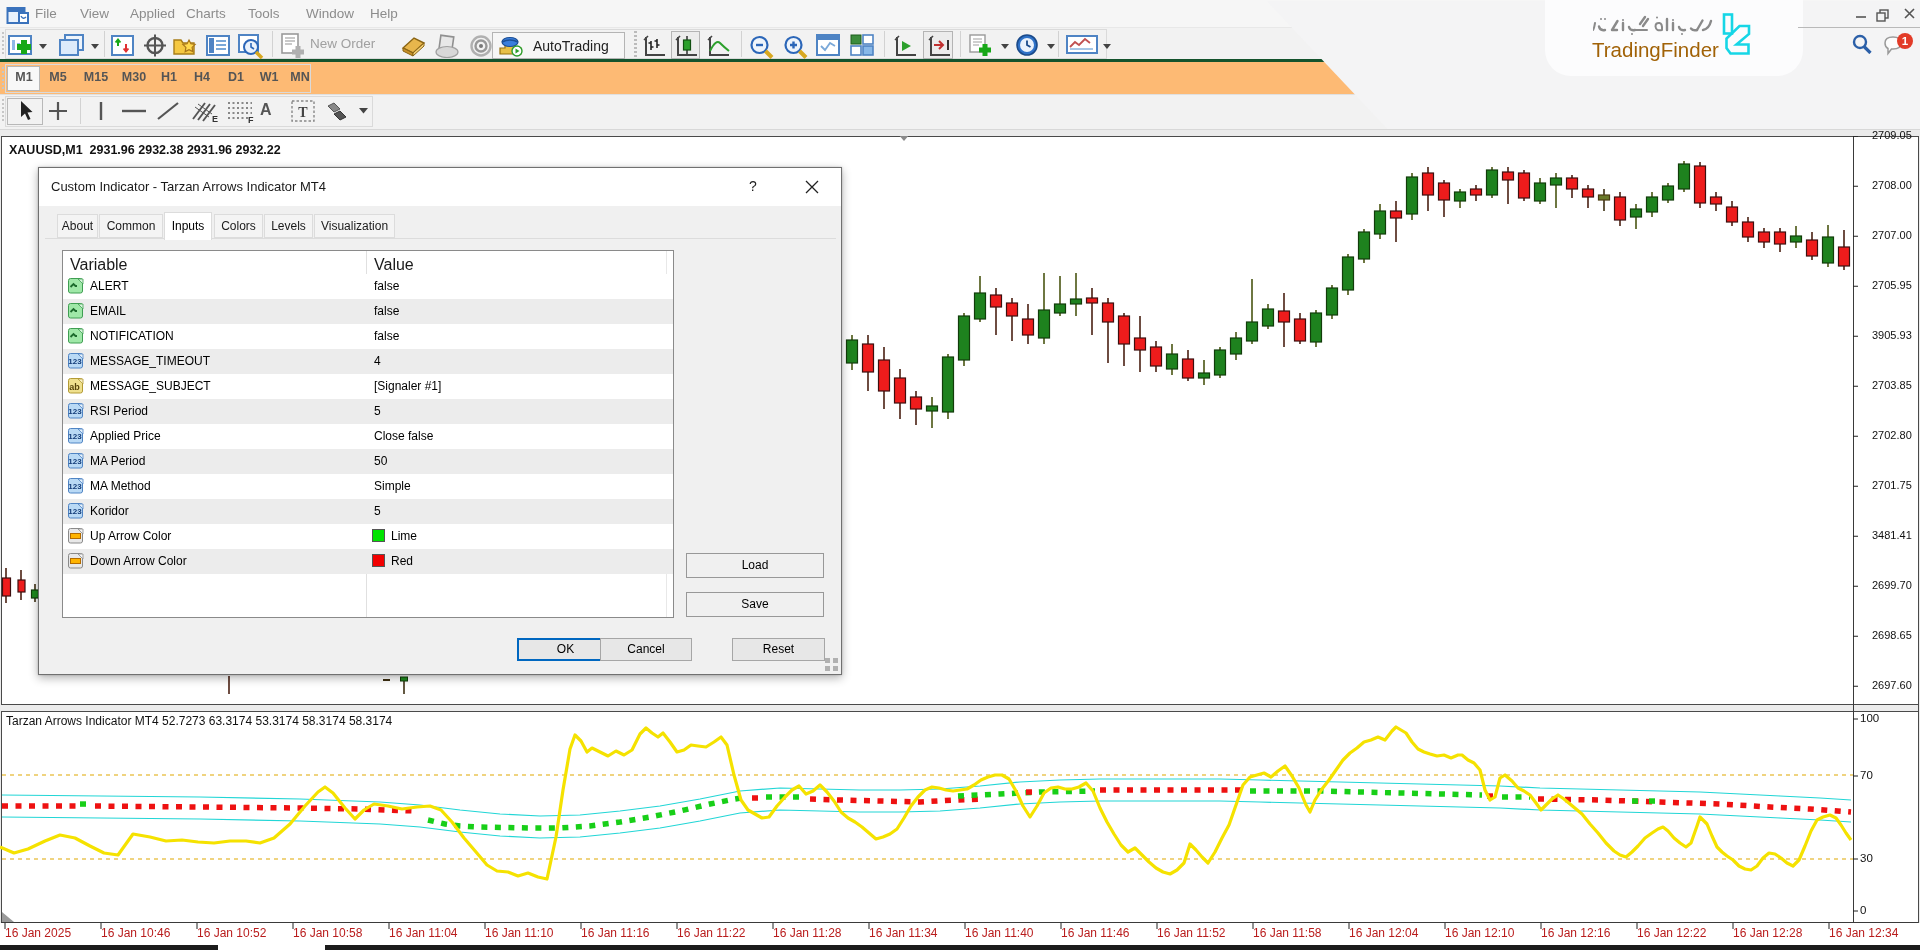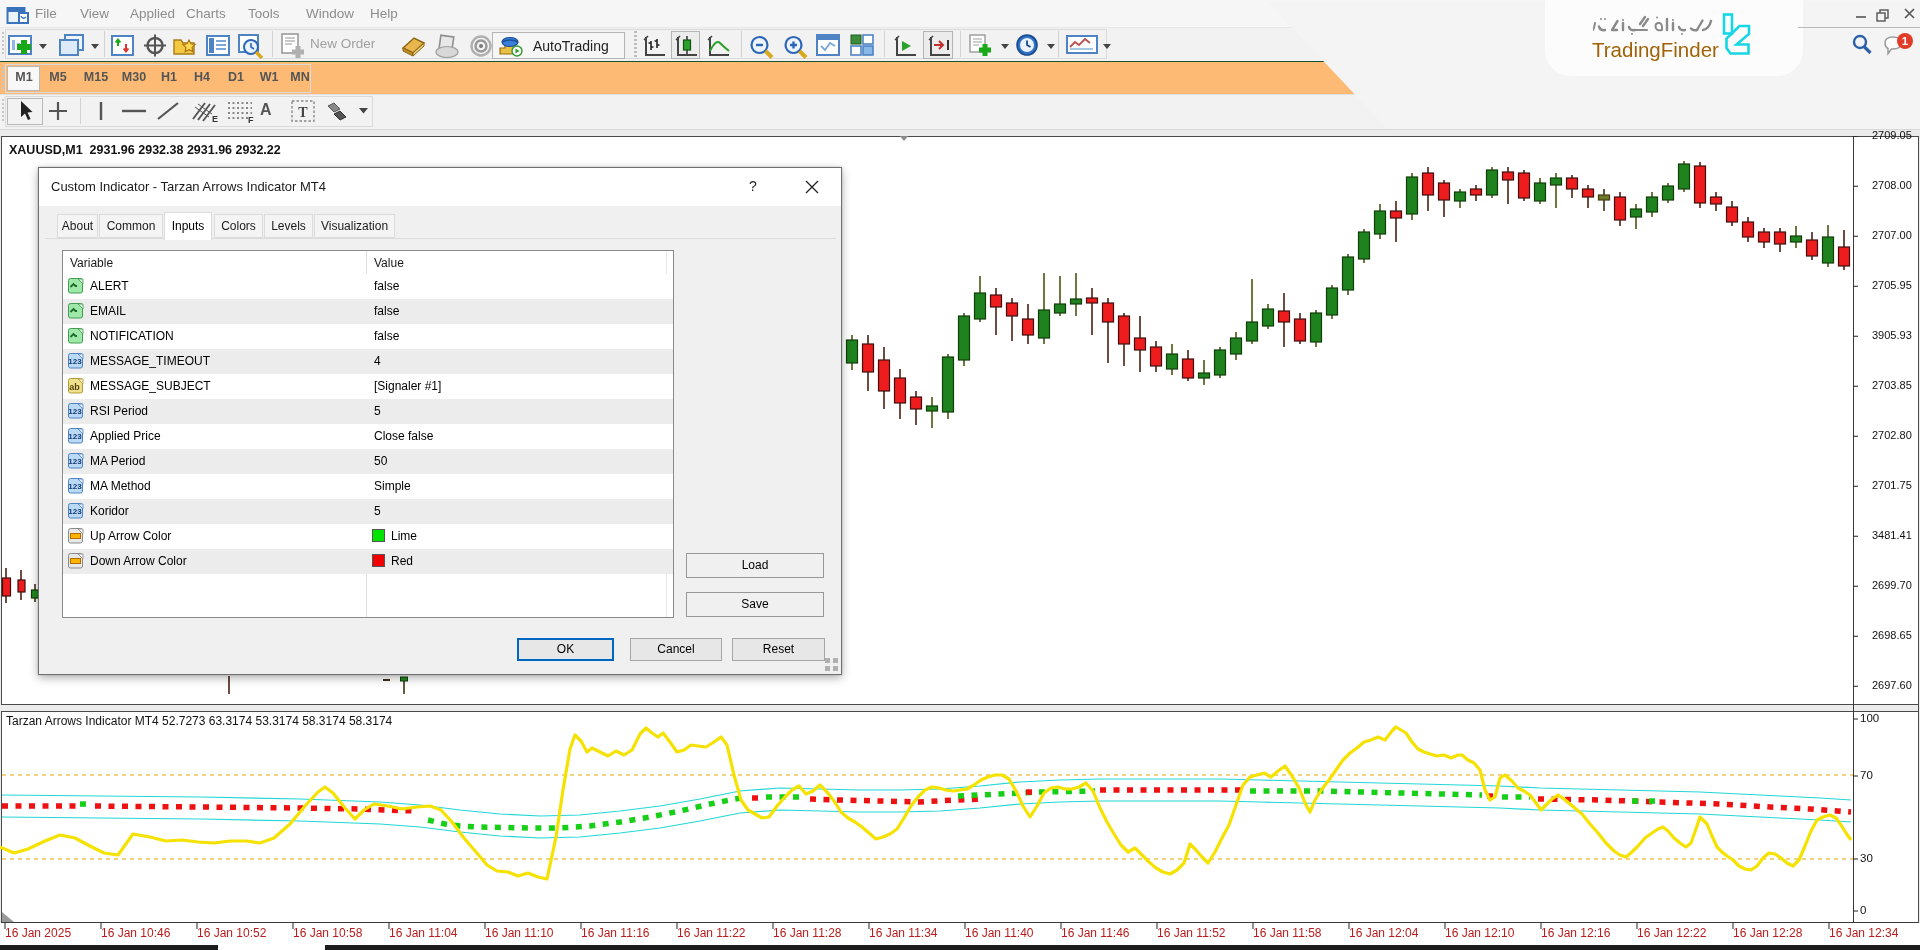--- a/index.html
+++ b/index.html
@@ -1,34 +1,34 @@
 <!DOCTYPE html>
 <html><head><meta charset="utf-8"><style>
 *{margin:0;padding:0;box-sizing:border-box}
 html,body{width:1920px;height:950px;overflow:hidden;background:#fff;font-family:"Liberation Sans",sans-serif}
 .ab{position:absolute}
 #menubar{position:absolute;left:0;top:0;width:1920px;height:28px;background:#f6f6f6;border-bottom:1px solid #e8e8e8}
 .mi{position:absolute;top:6px;font-size:13.5px;color:#8c8c8c}
-#toolbar{position:absolute;left:0;top:28px;width:1920px;height:34px;background:#f2f2f2;border-bottom:1px solid #14532d}
+#toolbar{position:absolute;left:0;top:28px;width:1920px;height:34px;background:#f2f2f2;border-bottom:3px solid #14532d}
 #tfbar{position:absolute;left:0;top:62px;width:1612px;height:33px;background:#fdba74;border-bottom:1px solid #e0e0e0}
 #drawbar{position:absolute;left:0;top:95px;width:1920px;height:35px;background:#f2f2f2;border-bottom:1px solid #d8d8d8}
 .gtxt{position:absolute;font-size:13.5px;color:#a0a0a0}
 .tf{position:absolute;top:8px;font-size:12.5px;font-weight:bold;color:#555;width:34px;text-align:center}
 #mdibg{position:absolute;left:0;top:130px;width:1920px;height:820px;background:#ebebeb}
 #chartwin{position:absolute;left:1px;top:136px;width:1918px;height:809px;background:#fff;border:1px solid #4a4a4a}
 .pl{position:absolute;left:18px;font-size:11px;color:#111}
 .tl{position:absolute;top:3px;font-size:12px;color:#b91c1c;white-space:nowrap}
 #dlg{position:absolute;left:38px;top:167px;width:804px;height:508px;background:#f0f0f0;border:1px solid #707070;box-shadow:0 3px 9px rgba(0,0,0,0.3),0 0 2px rgba(0,0,0,0.2)}
 #dlgtitle{position:absolute;left:0;top:0;width:100%;height:38px;background:#fff}
 #dlgtitle span{position:absolute;left:12px;top:11px;font-size:13px;color:#1a1a1a}
 .tab{position:absolute;top:46px;height:24px;background:#f4f4f4;border:1px solid #dcdcdc;font-size:12px;color:#1a1a1a;text-align:center;padding-top:4px}
 #tabact{position:absolute;top:44px;height:28px;background:#fff;border:1px solid #dcdcdc;border-bottom:none;font-size:12px;color:#000;text-align:center;padding-top:6px;z-index:3}
 #tabline{position:absolute;left:6px;top:70px;width:791px;height:1px;background:#dcdcdc}
 #tbl{position:absolute;left:23px;top:82px;width:612px;height:368px;background:#fff;border:1px solid #8a8a8a}
-.thead{position:absolute;top:0;height:23px;font-size:12px;color:#1a1a1a}
+.thead{position:absolute;top:0;height:23px;font-size:16px;color:#1a1a1a}
 .trow{position:absolute;left:0;width:610px;height:25px}
 .ric{position:absolute;left:5px;top:4px;width:16px;height:16px}
 .rlab{position:absolute;left:27px;top:5px;font-size:12px;color:#000}
 .rval{position:absolute;left:303px;top:5px;font-size:12px;color:#000}
 .vtx2{padding-left:8px}
 .csq{position:absolute;left:6px;top:0px;width:13px;height:13px;border:1px solid #555}
 .vtx{position:absolute;left:25px;top:0px}
 .dbtn{position:absolute;width:138px;height:25px;background:#f0f0f0;border:1px solid #989898;font-size:12px;color:#000;text-align:center;line-height:23px}
 .bbtn{position:absolute;top:470px;height:23px;background:#e7e7e7;border:1px solid #a6a6a6;font-size:12px;color:#000;text-align:center;line-height:21px}
 </style></head><body>
@@ -709,21 +709,21 @@
         <span class="rlab">Down Arrow Color</span>
         <span class="rval">
           <span class="csq" style="background:#f20000"></span>
           <span class="vtx">Red</span>
         </span>
       </div>
 </div>
 <div class="dbtn" style="left:647px;top:385px">Load</div>
 <div class="dbtn" style="left:647px;top:424px">Save</div>
 <div class="bbtn" style="left:478px;width:97px;border:2px solid #0067c0;line-height:19px">OK</div>
-<div class="bbtn" style="left:591px;width:92px">Cancel</div>
+<div class="bbtn" style="left:561px;width:92px">Cancel</div>
 <div class="bbtn" style="left:693px;width:93px">Reset</div>
 <svg class="ab" style="left:786px;top:490px" width="14" height="14">
 <g fill="#b0b0b0">
         <rect x="0" y="0" width="5" height="5"></rect>
         <rect x="8" y="0" width="5" height="5"></rect>
         <rect x="0" y="8" width="5" height="5"></rect>
         <rect x="8" y="8" width="5" height="5"></rect>
       </g>
     </svg>
 </div>

